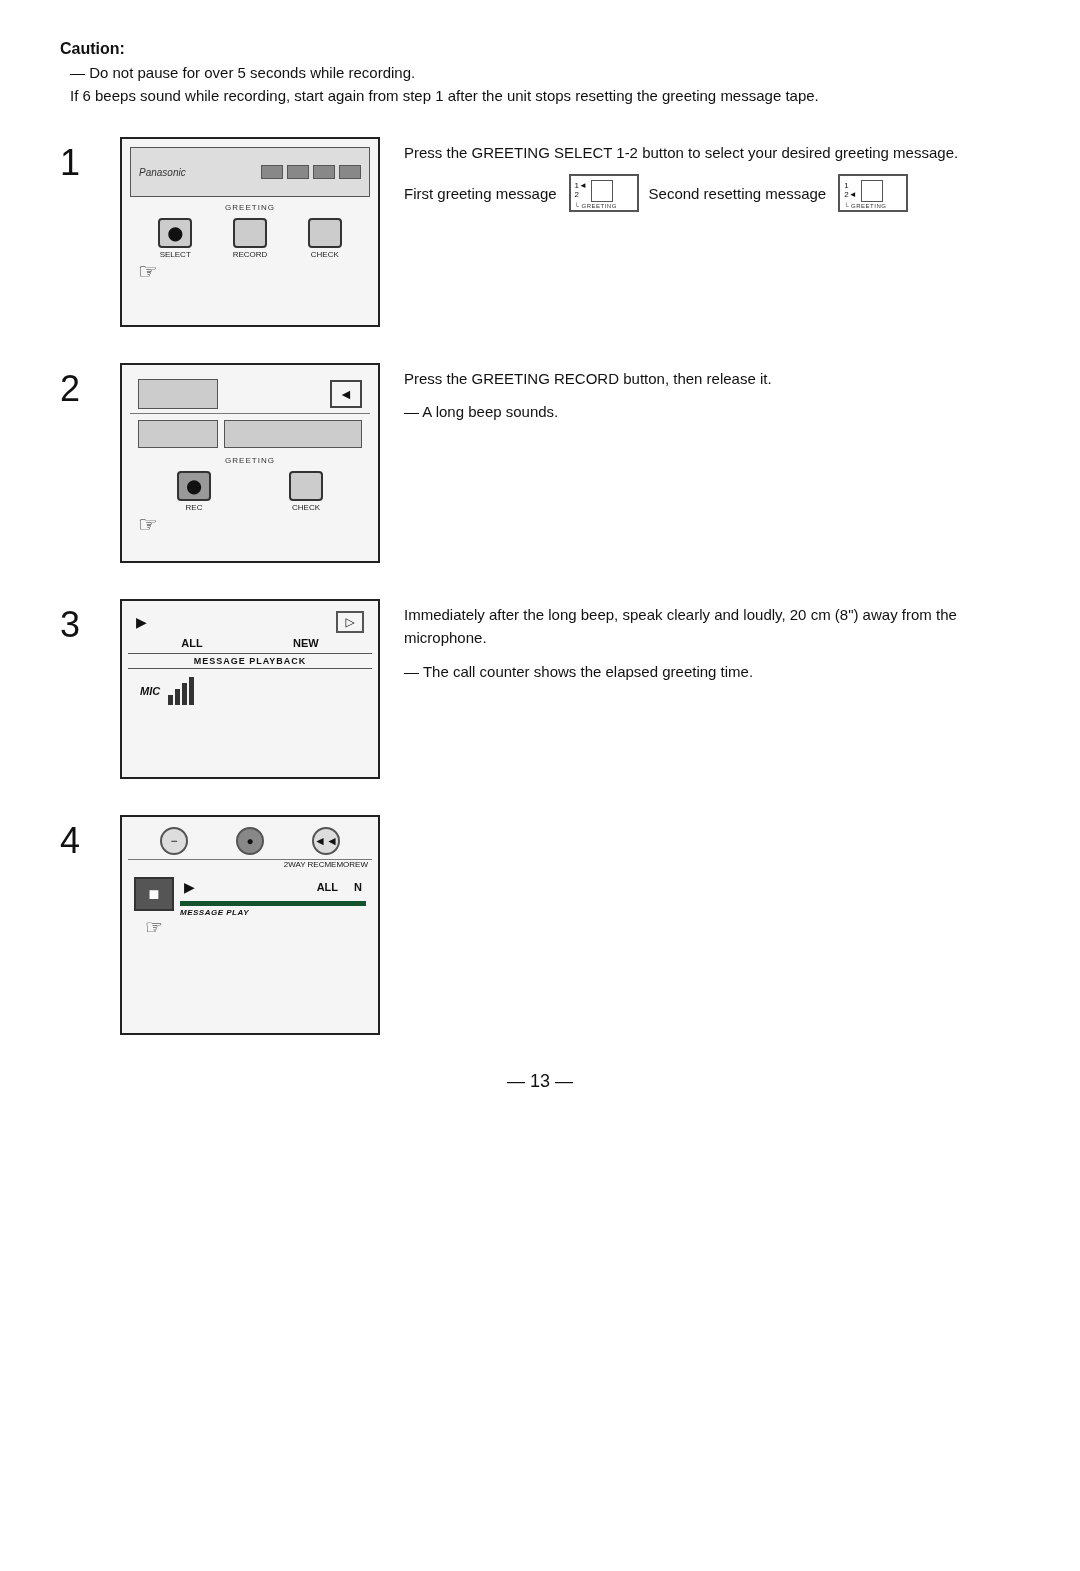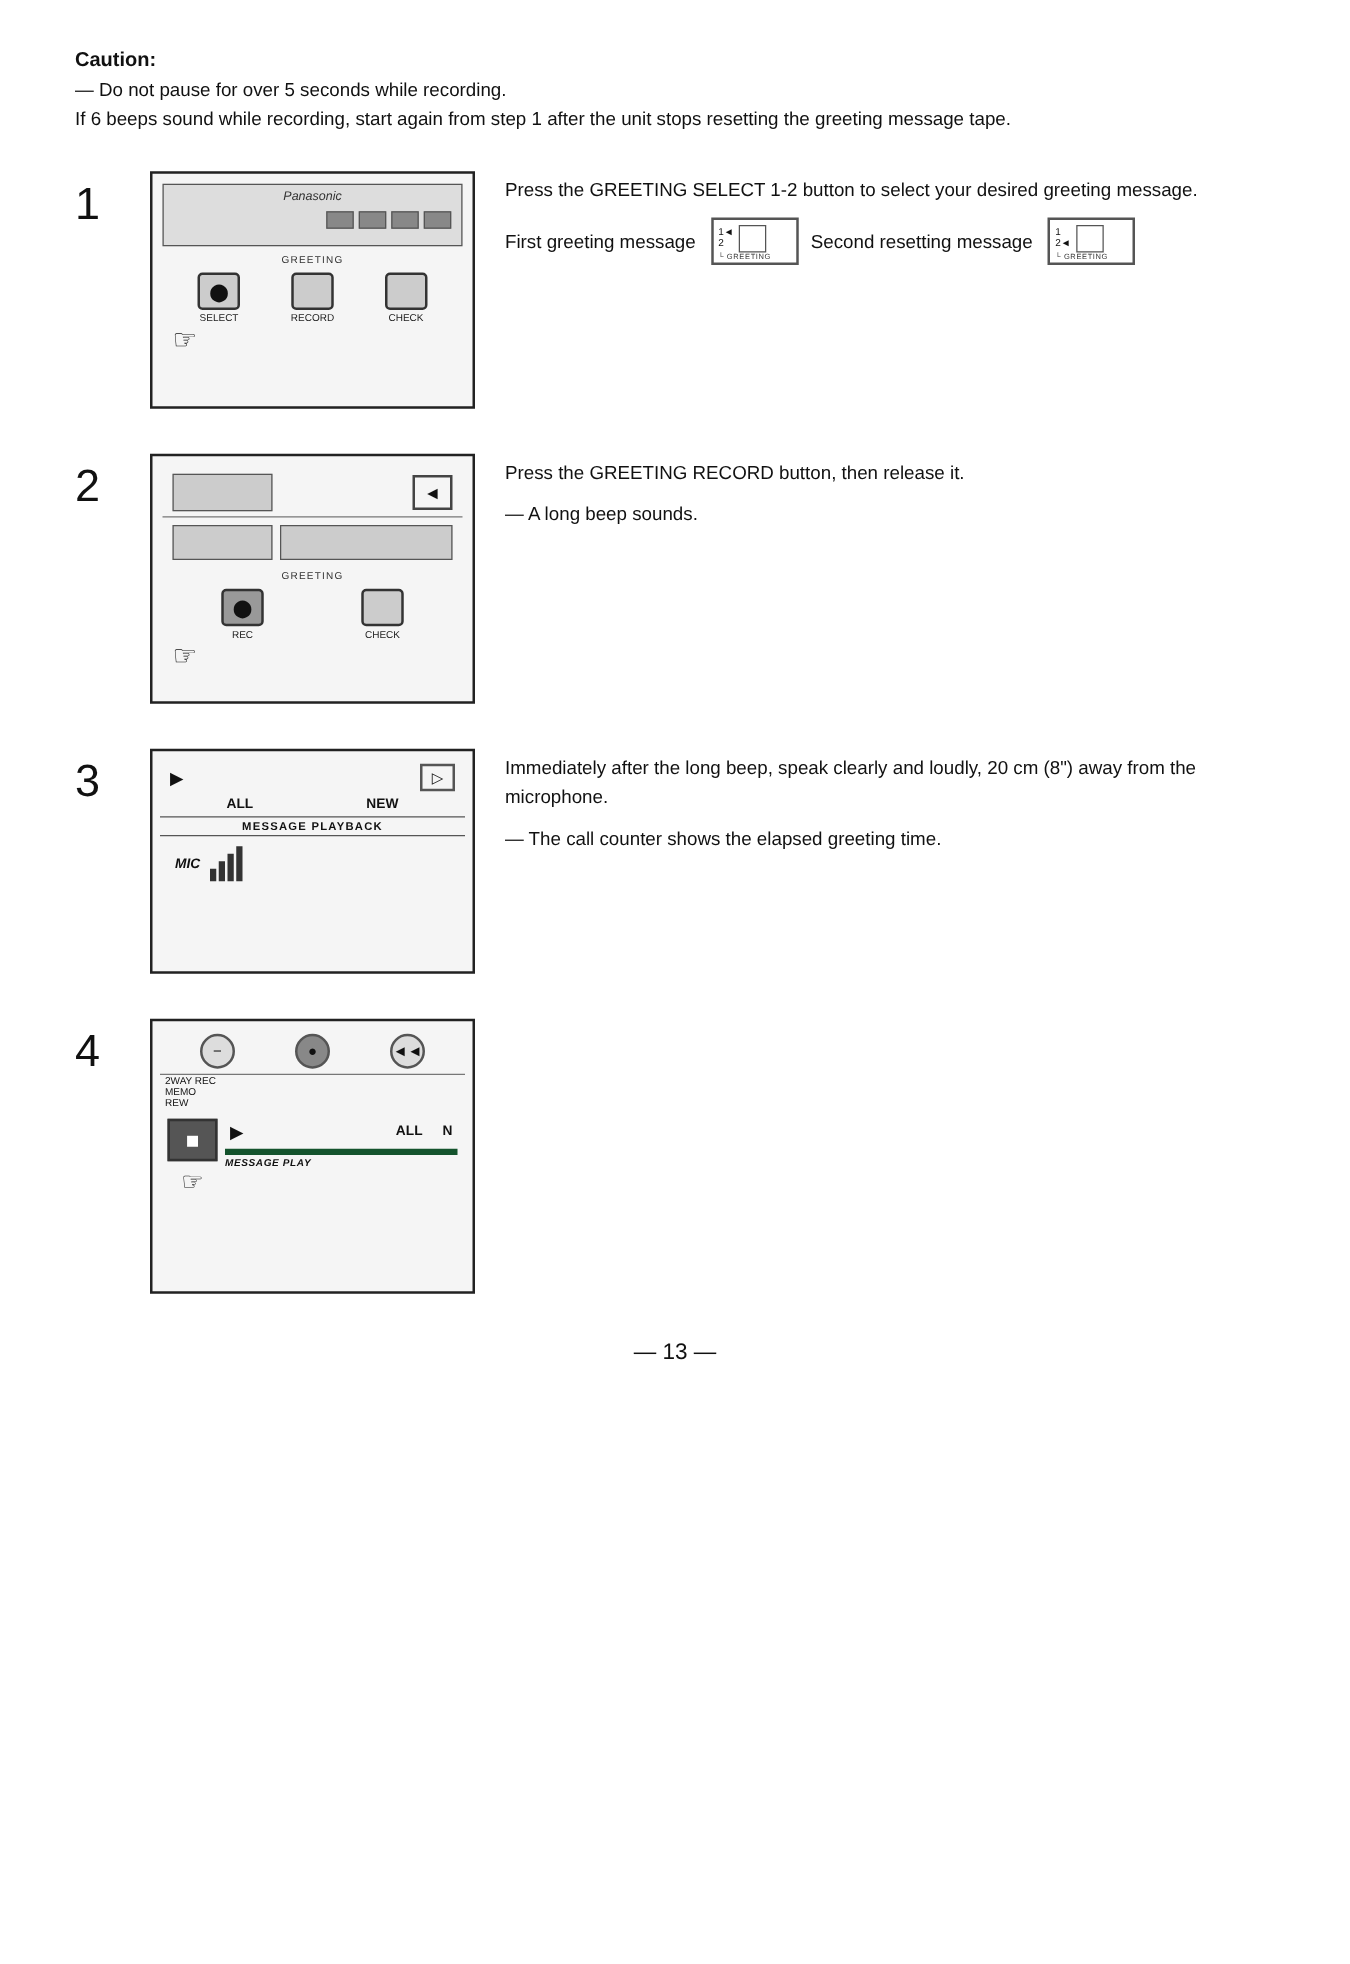--- a/index.html
+++ b/index.html
@@ -18,20 +18,21 @@
       margin-bottom: 30px;
     }
     .caution-title {
       font-weight: bold;
       font-size: 16px;
       margin-bottom: 4px;
     }
     .caution-text {
       font-size: 15px;
       line-height: 1.5;
+      margin-left: 10px;
     }
 
     
     .step-row {
       display: flex;
       align-items: flex-start;
       margin-bottom: 36px;
       gap: 24px;
     }
     .step-number {
@@ -68,21 +69,20 @@
       border: 1.5px solid #555;
       background: #ddd;
       width: 100%;
       height: 50px;
       margin-bottom: 6px;
       position: relative;
       display: flex;
       align-items: center;
       padding: 4px 8px;
       gap: 6px;
-      flex-direction: column;
     }
     .diag1-logo {
       font-size: 10px;
       font-style: italic;
       color: #333;
     }
     .diag1-slots {
       display: flex;
       gap: 4px;
       margin-left: auto;
@@ -266,21 +266,20 @@
       font-size: 12px;
     }
     .ctrl-btn.filled {
       background: #888;
     }
     .ctrl-label-row {
       display: flex;
       justify-content: flex-end;
       padding: 0 4px 4px 4px;
       font-size: 8px;
-      flex-direction: column;
     }
     .diag4-mid {
       display: flex;
       padding: 4px 6px;
       gap: 6px;
     }
     .stop-btn {
       width: 40px;
       height: 34px;
       border: 2px solid #333;

